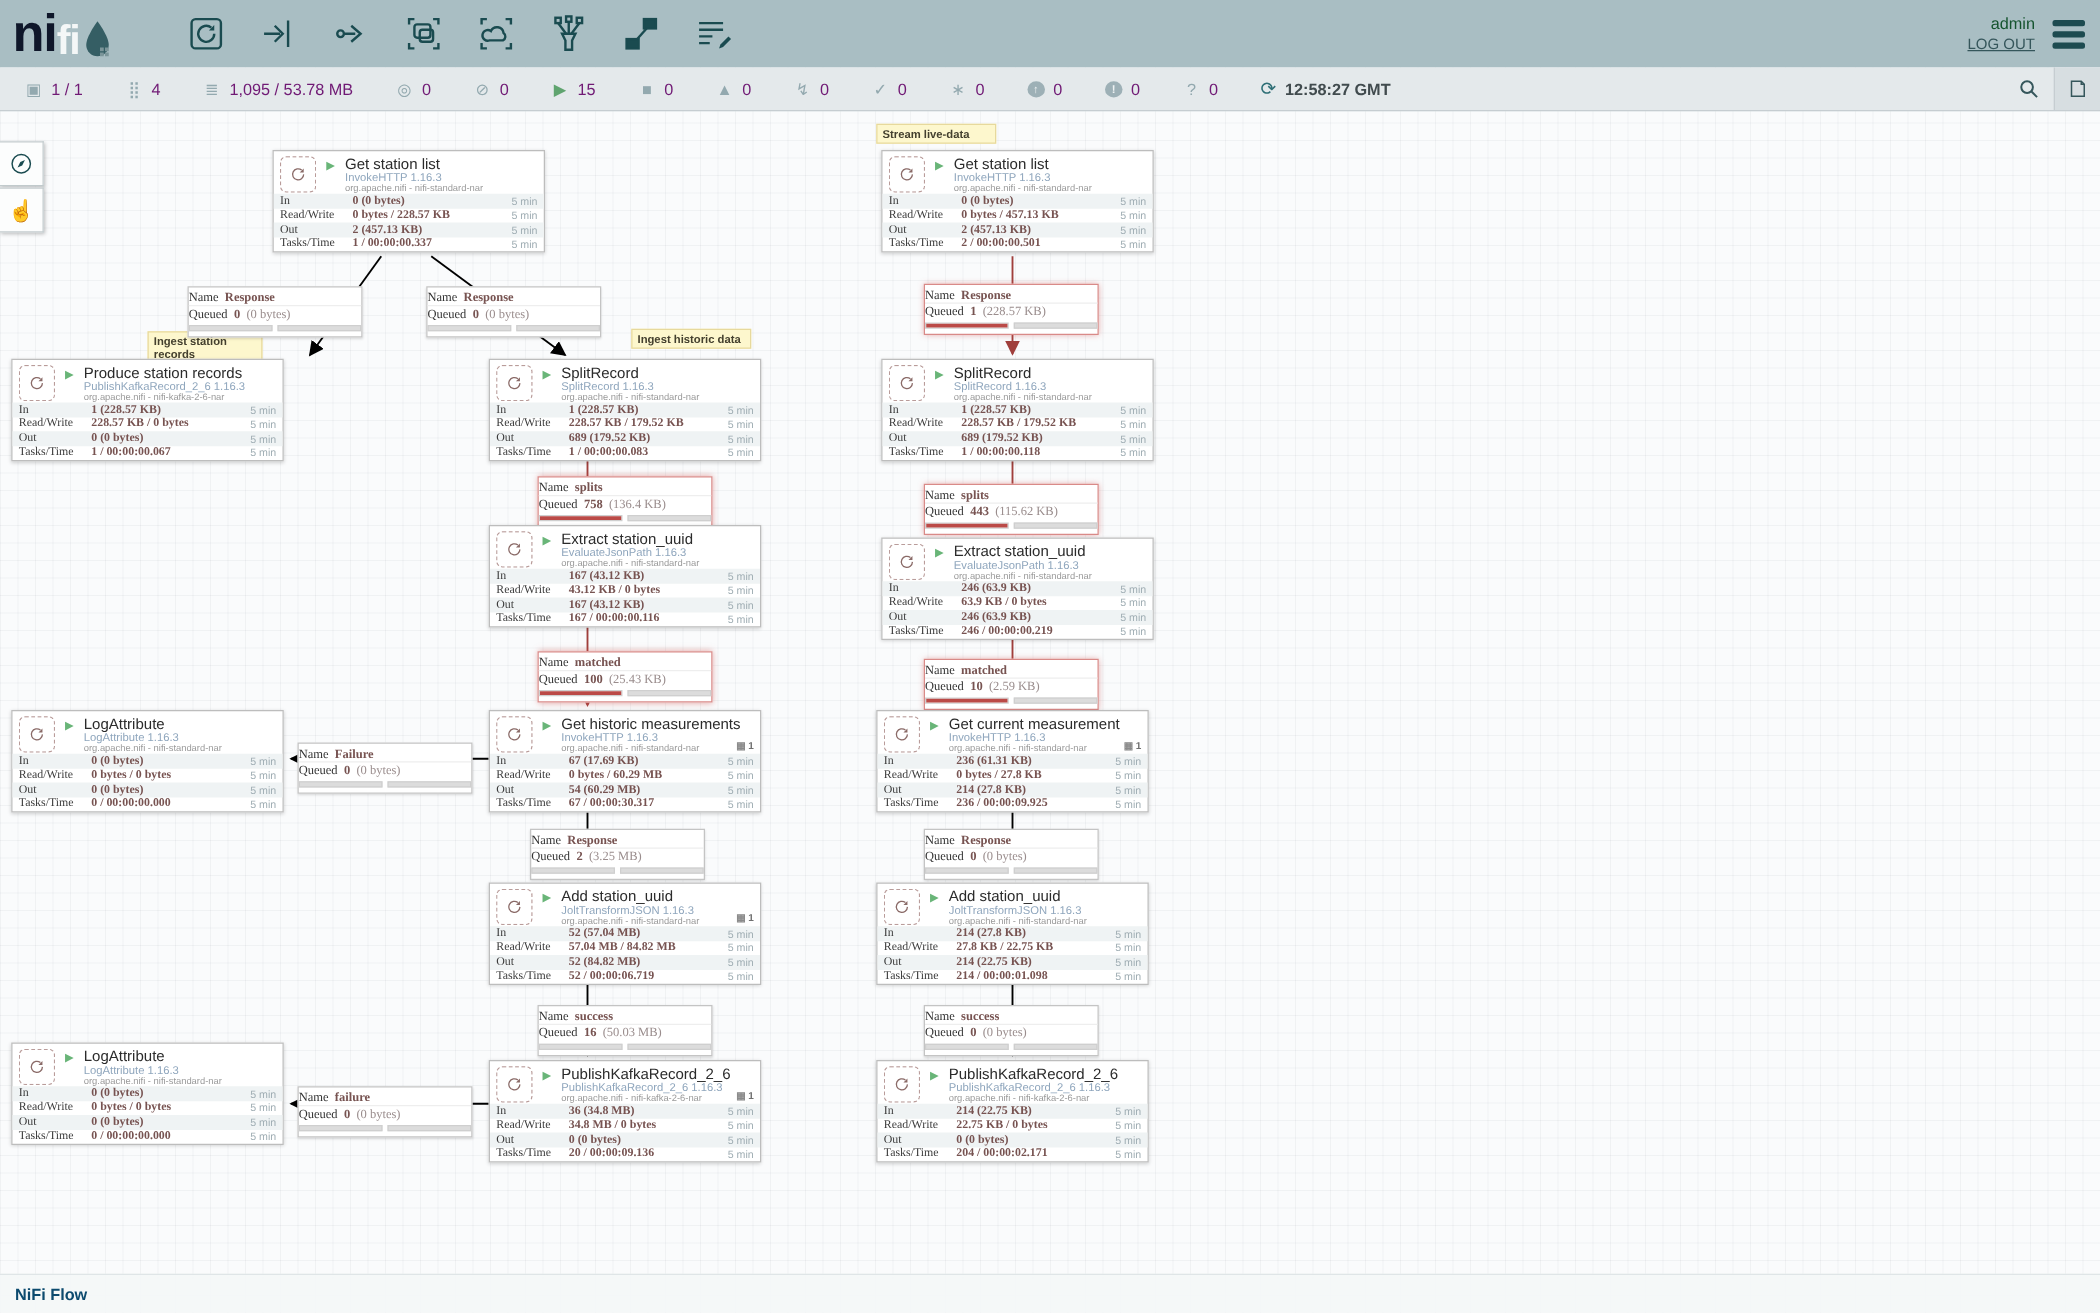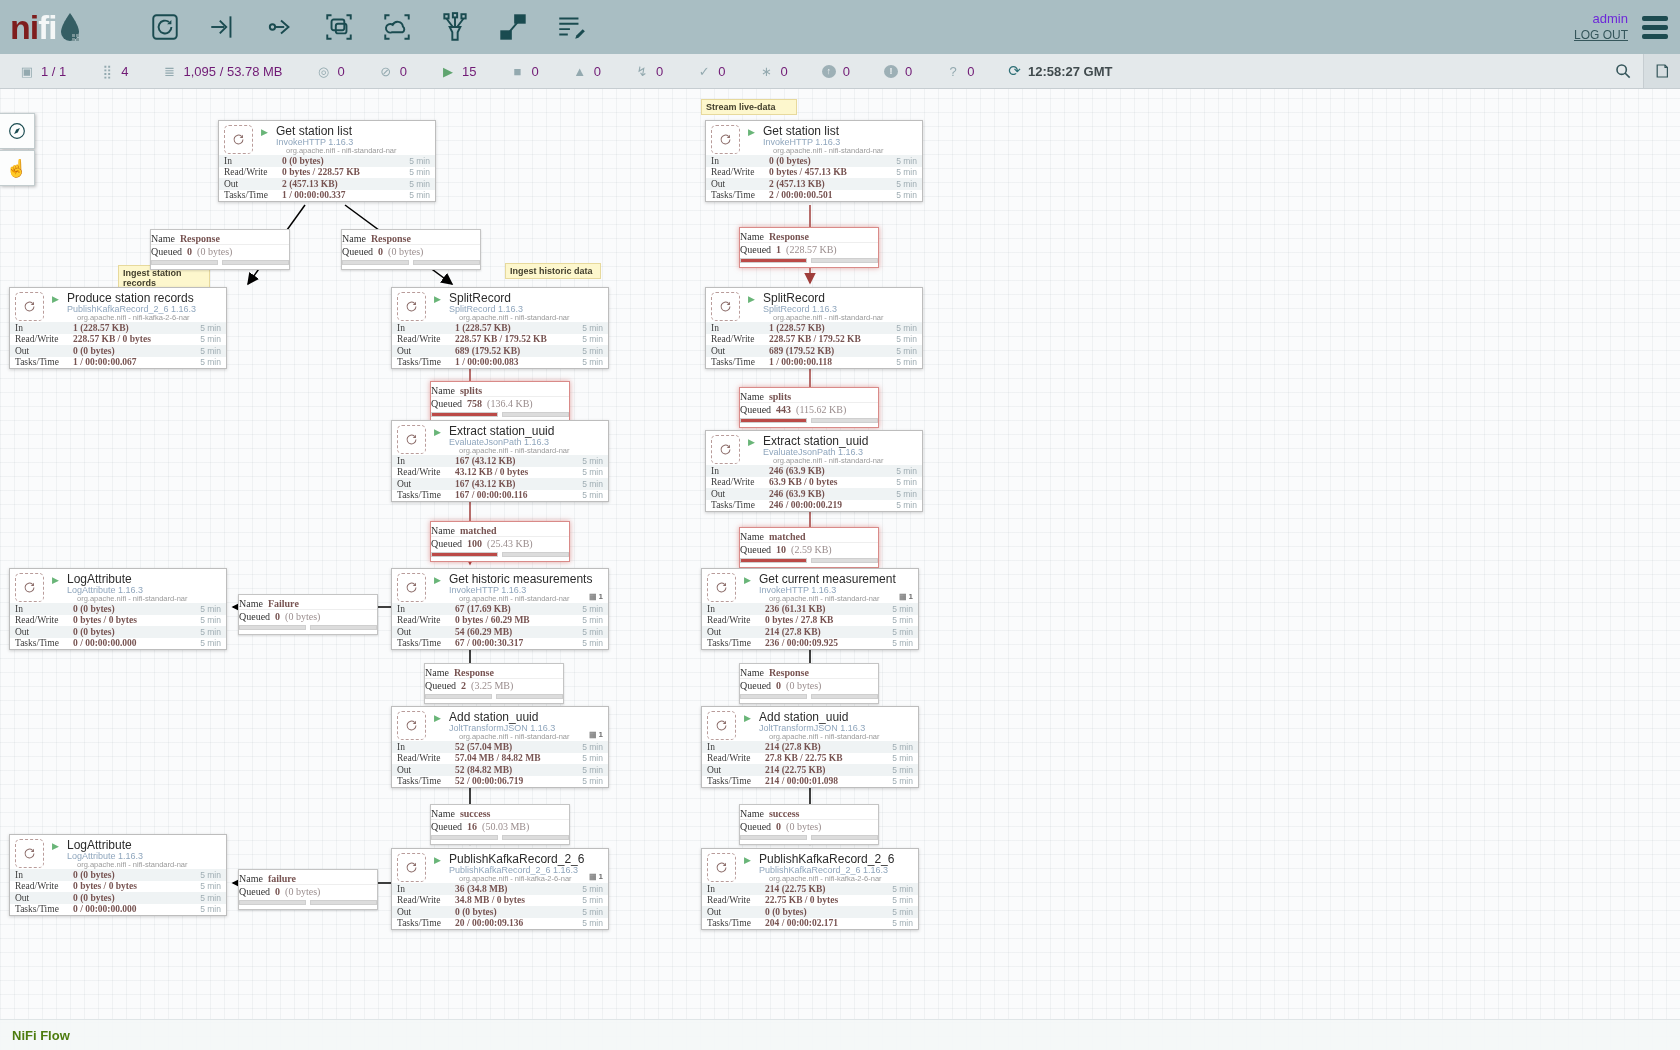--- a/index.html
+++ b/index.html
@@ -11,29 +11,29 @@
     background-color:#fafbfc;
     background-image:
       linear-gradient(to right, rgba(100,120,130,0.07) 1px, transparent 1px),
       linear-gradient(to bottom, rgba(100,120,130,0.07) 1px, transparent 1px);
     background-size:14px 14px;}
 
   
   .header{position:absolute;top:0;left:0;right:0;height:54px;background:#a9bec3;
           z-index:30;display:flex;align-items:center;}
   .logo{display:flex;align-items:flex-end;margin-left:10px;width:110px;}
-  .logo .ni{font-size:34px;font-weight:bold;color:#7f1d1d;letter-spacing:-1px;line-height:1;}
+  .logo .ni{font-size:42px;font-weight:bold;color:#0f172a;letter-spacing:-1px;line-height:1;}
   .logo .fi{font-size:33px;font-weight:bold;color:#f4f7f7;letter-spacing:-1px;line-height:1;}
   .logo svg{margin-left:2px;}
   .tools{display:flex;align-items:center;gap:24px;margin-left:28px;}
   .toolbtn{width:34px;height:34px;display:flex;align-items:center;justify-content:center;cursor:grab;}
   .toolbtn svg{stroke:#1a4b50;fill:none;stroke-width:1.8;}
   .userbox{margin-left:auto;display:flex;align-items:center;gap:14px;margin-right:12px;}
   .usercol{display:flex;flex-direction:column;align-items:flex-end;line-height:1.25;}
-  .username{color:#6d28d9;font-size:13px;}
+  .username{color:#14532d;font-size:13px;}
   .logout{color:#35565b;font-size:12px;text-decoration:underline;cursor:pointer;}
   .hamburger{width:26px;display:flex;flex-direction:column;gap:4px;cursor:pointer;}
   .hamburger i{display:block;height:5px;background:#1d4b50;border-radius:2px;}
 
   
   .statusbar{position:absolute;top:54px;left:0;right:0;height:34px;background:#e4e9eb;
              border-bottom:1px solid #c6cdd1;z-index:30;display:flex;align-items:center;font-size:13px;}
   .status-items{display:flex;align-items:center;gap:34px;margin-left:20px;}
   .sitem{display:flex;align-items:center;gap:7px;}
   .sicon{color:#93a9af;font-size:13px;min-width:14px;text-align:center;}
@@ -79,35 +79,35 @@
   
   .processor{position:absolute;width:218px;background:#fff;border:1px solid #bdbdbd;
              box-shadow:0 1px 3px rgba(0,0,0,.18);z-index:4;box-sizing:border-box;cursor:pointer;}
   .p-head{position:relative;height:34px;}
   .p-icon{position:absolute;left:5px;top:4px;width:27px;height:27px;border:1px dashed #b99c9a;
           border-radius:5px;display:flex;align-items:center;justify-content:center;}
   .p-icon svg{stroke:#8a6a67;fill:none;stroke-width:1.6;}
   .p-run{position:absolute;left:42px;top:6px;color:#69b578;font-size:9px;}
   .p-title{position:absolute;left:57px;top:3px;font-size:12px;color:#2b2b2b;white-space:nowrap;}
   .p-type{position:absolute;left:57px;top:16px;font-size:9px;color:#8fa6bd;white-space:nowrap;}
-  .p-bundle{position:absolute;left:57px;top:25px;font-size:7.5px;color:#9a9a9a;white-space:nowrap;margin-left:10px;}
+  .p-bundle{position:absolute;left:57px;top:25px;font-size:7.5px;color:#9a9a9a;white-space:nowrap;}
   .p-badge{position:absolute;right:5px;top:23px;font-size:8px;color:#6f6f6f;font-weight:bold;}
   .p-badge .bico{font-size:8px;color:#8a8a8a;margin-right:2px;}
   .p-rows{width:100%;}
   .prow{height:11.5px;display:flex;align-items:center;padding:0 5px;
         font-family:"Liberation Serif",serif;font-size:9.5px;}
   .prow:nth-child(odd){background:#eff3f4;}
   .prow .lbl{width:58px;color:#3c3c3c;}
   .prow .val{flex:1;color:#775351;font-weight:bold;white-space:nowrap;}
   .prow .time{color:#9fadb3;font-family:"Liberation Sans",sans-serif;font-size:8.5px;}
 
   
   .crumbbar{position:absolute;left:0;right:0;bottom:0;height:30px;background:rgba(244,247,248,.93);
             border-top:1px solid #dfe5e7;display:flex;align-items:center;padding:0 12px;z-index:25;}
-  .crumb{font-size:13px;font-weight:bold;color:#4d7c0f;cursor:pointer;}
+  .crumb{font-size:13px;font-weight:bold;color:#0c4a6e;cursor:pointer;}
 </style>
 </head>
 <body>
 
 <div class="canvas" id="canvas">
   <svg id="arrowlayer" width="1680" height="1050">
     <defs>
       <marker id="ah-black" markerWidth="9" markerHeight="9" refX="7" refY="4" orient="auto">
         <path d="M0,0 L8,4 L0,8 z" fill="#000"></path>
       </marker>

